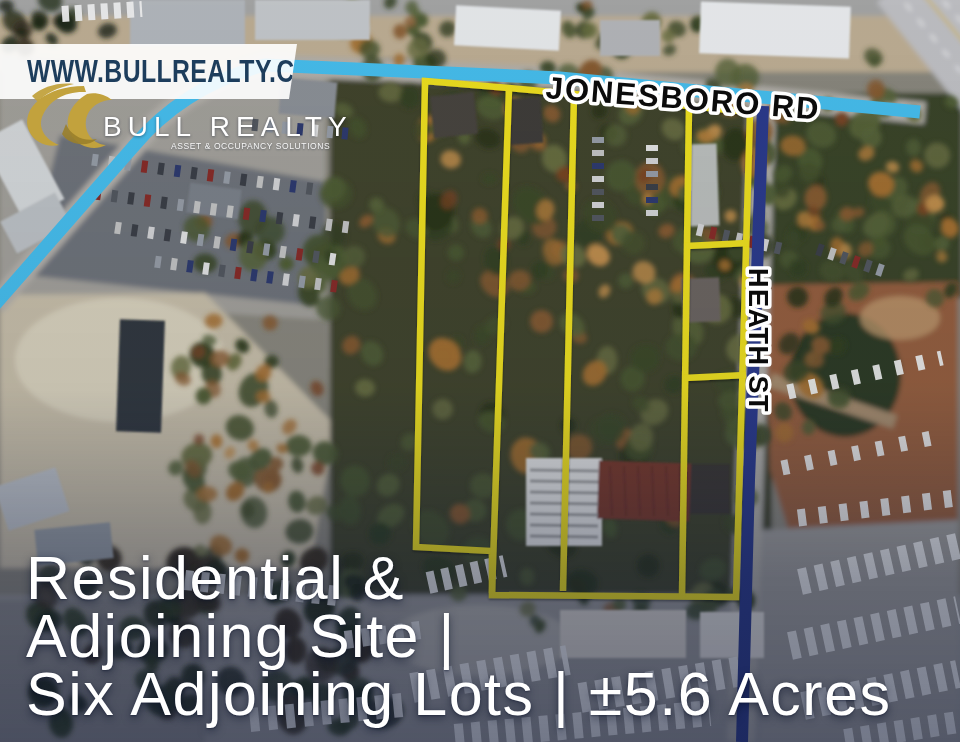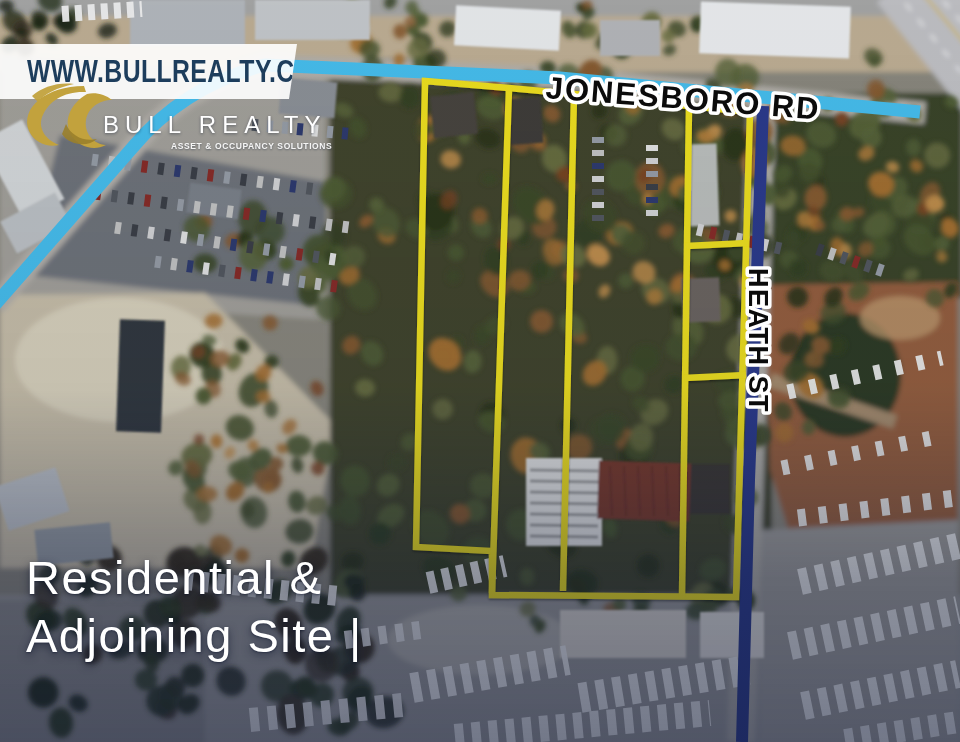--- a/index.html
+++ b/index.html
@@ -24,35 +24,35 @@
     font-size:31px; font-weight:700; letter-spacing:0.5px;
     color:var(--banner-text-navy,#1D3D5C);
     transform:scaleX(0.80); transform-origin:left center; white-space:nowrap;
   }
 
   
   .logo { position:absolute; left:0; top:86px; width:340px; height:80px; z-index:6; }
   .logo .bull { position:absolute; left:8px; top:-4px; width:124px; height:76px; }
   .logo .name {
     position:absolute; left:103px; top:25px;
-    font-size:24px; font-weight:500; letter-spacing:6px; color:#ffffff;
+    font-size:28px; font-weight:500; letter-spacing:6px; color:#ffffff;
     text-shadow:0 1px 3px rgba(10,20,40,.45); white-space:nowrap;
   }
   .logo .tag {
     position:absolute; left:171px; top:55px;
-    font-size:8.5px; font-weight:700; letter-spacing:0.6px;
+    font-size:8.5px; font-weight:400; letter-spacing:0.6px;
     color:rgba(255,255,255,0.92);
     text-shadow:0 1px 2px rgba(10,20,40,.4); white-space:nowrap;
   }
 
   
   .headline {
     position:absolute; left:26px; top:549px; z-index:7;
     color:var(--headline-white,#fff);
-    font-size:47px; font-weight:400; letter-spacing:1.5px; line-height:58px;
+    font-size:61px; font-weight:400; letter-spacing:1.5px; line-height:58px;
     text-shadow:0 3px 9px rgba(8,16,40,.6), 0 1px 2px rgba(8,16,40,.45);
     white-space:nowrap;
   }
 
   
   .road-cyan  { stroke:var(--road-highlight-cyan,#47C2F1); }
   .road-navy  { stroke:var(--road-highlight-navy,#2B3A8C); }
   .lot-line   { stroke:var(--lot-outline-yellow,#F4E41A); fill:none; stroke-width:6.5; stroke-linejoin:miter; }
   .road-label {
     font-family:"Liberation Sans",sans-serif; font-weight:800;
@@ -799,15 +799,16 @@
       <path d="M58,42 C63,54 76,60 89,57 C79,66 61,63 54,52 Z" fill="#9a7f2b" opacity="0.9"></path>
       <path class="bull-fill" d="M24,14 C34,5 50,0 66,2 C49,6 37,11 30,20 Z" opacity="0.95"></path>
     </svg>
     <div class="name">BULL REALTY</div>
     <div class="tag">ASSET &amp; OCCUPANCY SOLUTIONS</div>
   </div>
 
   <div class="headline">
     <div>Residential &amp;</div>
     <div>Adjoining Site |</div>
+    <div>Six Adjoining Lots | ±5.6 Acres</div>
   </div>
 
 </div>
 
 </body></html>

